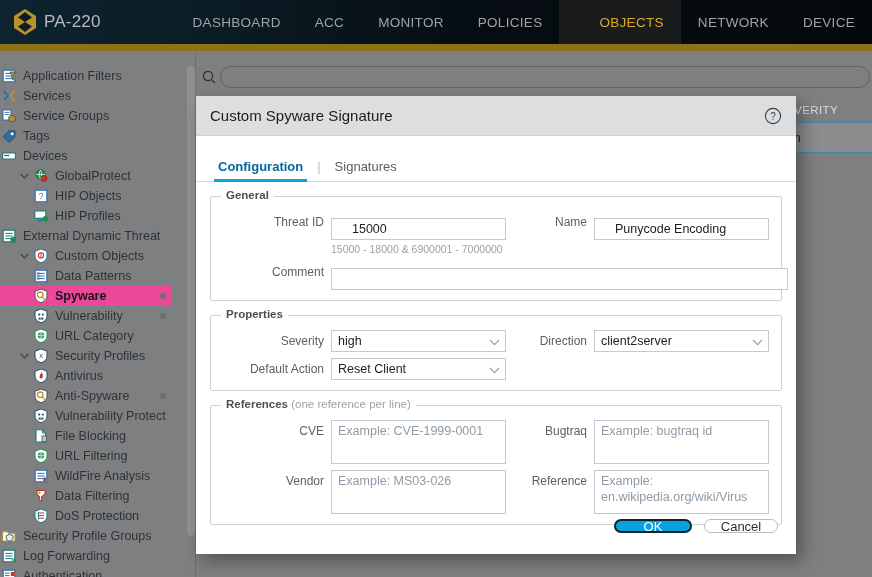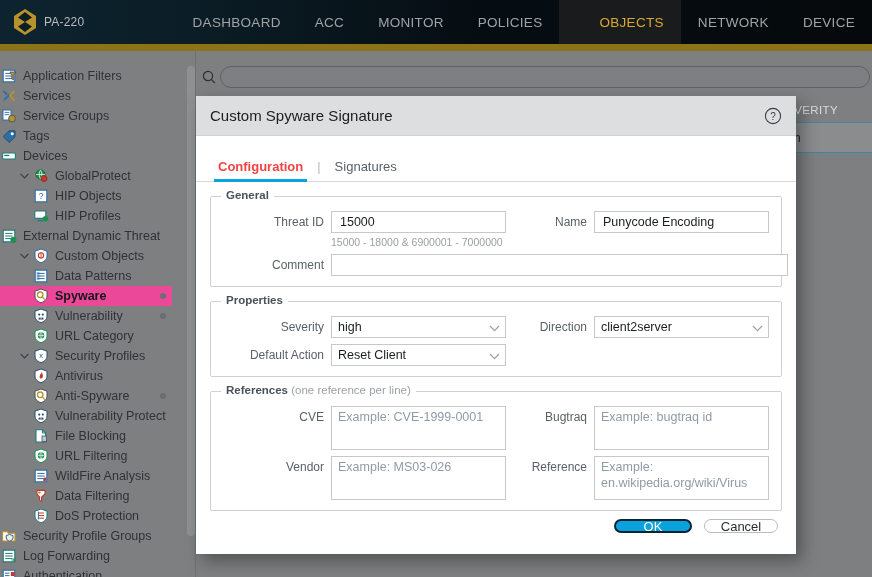--- a/index.html
+++ b/index.html
@@ -15,21 +15,21 @@
   
   #topnav {
     position: absolute; left: 0; top: 0; width: 872px; height: 44px;
     background: linear-gradient(90deg, #0d2430 0%, #0b1d26 22%, #060d12 55%, #05090c 100%);
     display: flex; align-items: center;
   }
   #brand { display: flex; align-items: center; padding-left: 14px; width: 200px; }
   .logo-hex { width: 22px; height: 26px; position: relative; margin-right: 8px; }
   .logo-hex svg { display: block; }
   #brand-name {
-    color: #b9bcbe; font-size: 12px; letter-spacing: .2px; font-weight: 400;
+    color: #b9bcbe; font-size: 17px; letter-spacing: .2px; font-weight: 400;
   }
   #navtabs { display: flex; align-items: stretch; height: 44px; margin-left: 24px; }
   .navtab {
     display: flex; align-items: center; justify-content: center;
     padding: 0 17px; height: 44px;
     color: #9fa3a6; font-size: 13.5px; letter-spacing: .3px;
     cursor: pointer; white-space: nowrap;
   }
   .navtab.active { color: #d9a930; background: #1a1b1c; padding-left: 40px; }
   #goldbar {
@@ -112,21 +112,21 @@
   #help-icon { width: 18px; height: 18px; cursor: pointer; }
 
   #tabs {
     display: flex; align-items: flex-end; height: 38px;
     padding: 0 18px; border-bottom: 1px solid #d7d9da; margin-top: 8px;
   }
   .dtab {
     font-size: 13px; color: #5a6065; padding: 0 4px 7px 4px; cursor: pointer;
     position: relative;
   }
-  .dtab.active { color: #ef4444; font-weight: bold; }
+  .dtab.active { color: #0369a1; font-weight: bold; }
   .dtab.active::after {
     content: ""; position: absolute; left: 0; right: 0; bottom: -1px;
     height: 3px; background: #0aa2dd;
   }
   .tab-sep { color: #b9bcbe; margin: 0 10px; padding-bottom: 7px; font-size: 13px; }
 
   .fieldset {
     position: relative; margin: 14px 14px 0 14px;
     border: 1px solid #cfd2d4; border-radius: 2px; padding: 14px 12px 12px 12px;
   }
@@ -137,22 +137,23 @@
   .legend .sub { font-weight: normal; color: #9ca2a7; }
 
   .row { display: flex; align-items: flex-start; margin-bottom: 6px; }
   .cell { display: flex; align-items: flex-start; }
   .flabel {
     font-size: 12px; color: #5a6166; text-align: right; padding-top: 4px;
     padding-right: 7px; white-space: nowrap;
   }
   .finput {
     border: 1px solid #c6c9cb; height: 22px; font-size: 12.5px; color: #1b1e20;
-    padding: 0 8px; outline: none; background: #fff;
+    padding: 0 20px; outline: none; background: #fff;
     font-family: "Liberation Sans", sans-serif;
+    margin-top: 7px;
   }
   .finput::placeholder { color: #8f9ba6; }
   .fhint { font-size: 10.5px; color: #9aa0a5; margin-top: 3px; }
   .ftext {
     border: 1px solid #c6c9cb; font-size: 12.5px; color: #1b1e20; resize: none;
     padding: 3px 6px; outline: none; background: #fff; line-height: 1.25;
     font-family: "Liberation Sans", sans-serif;
   }
   .ftext::placeholder { color: #8f9ba6; }
   .fselect {

